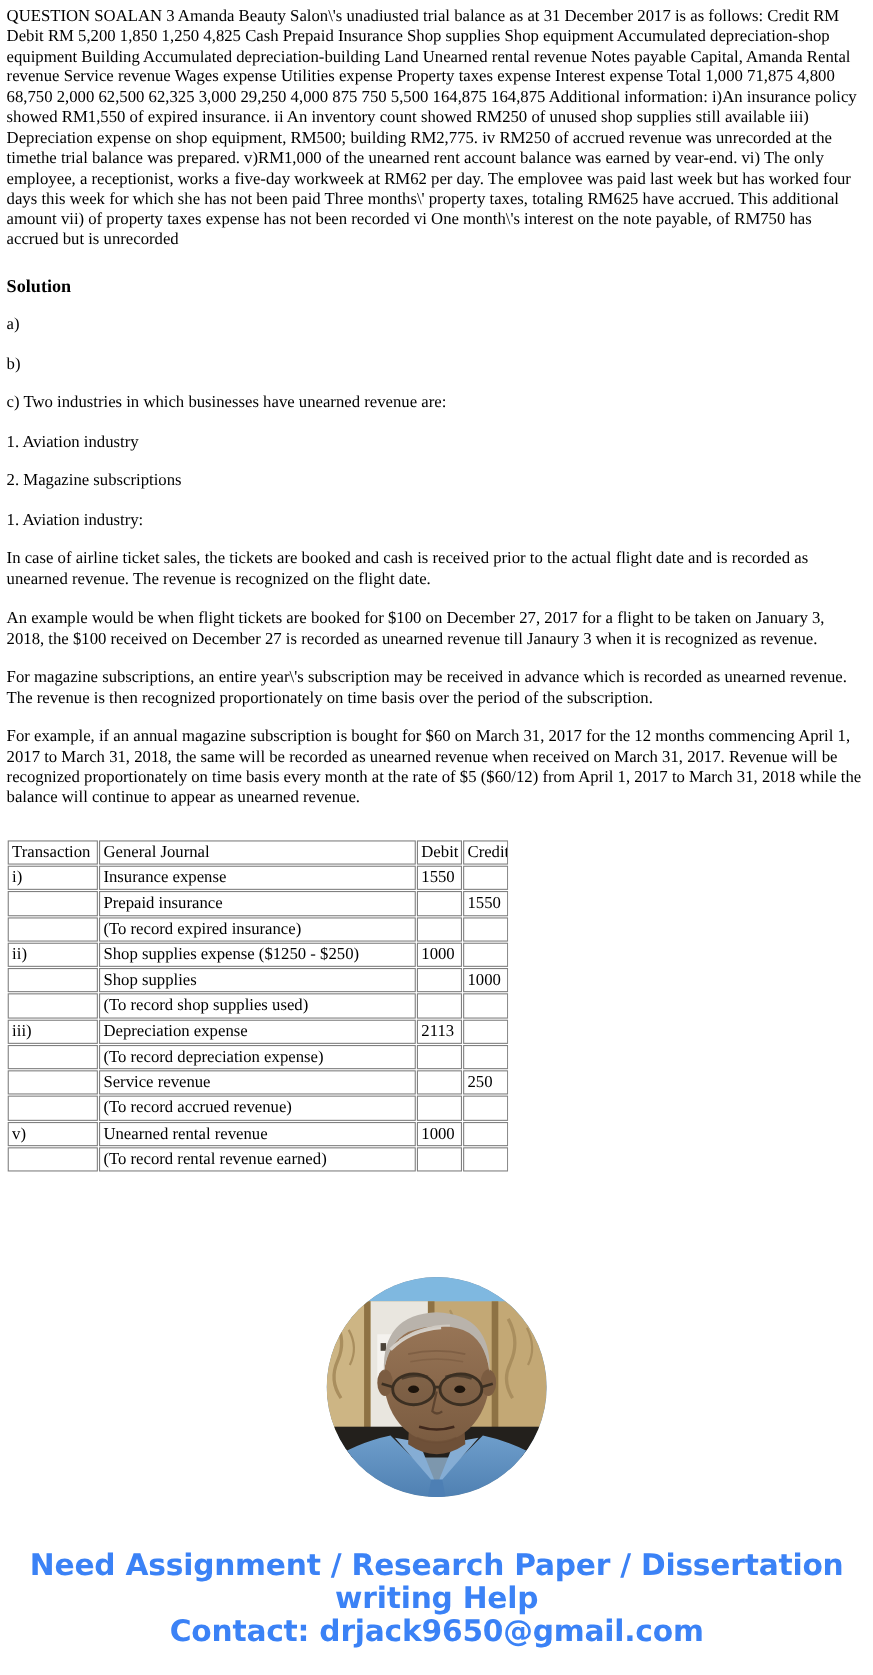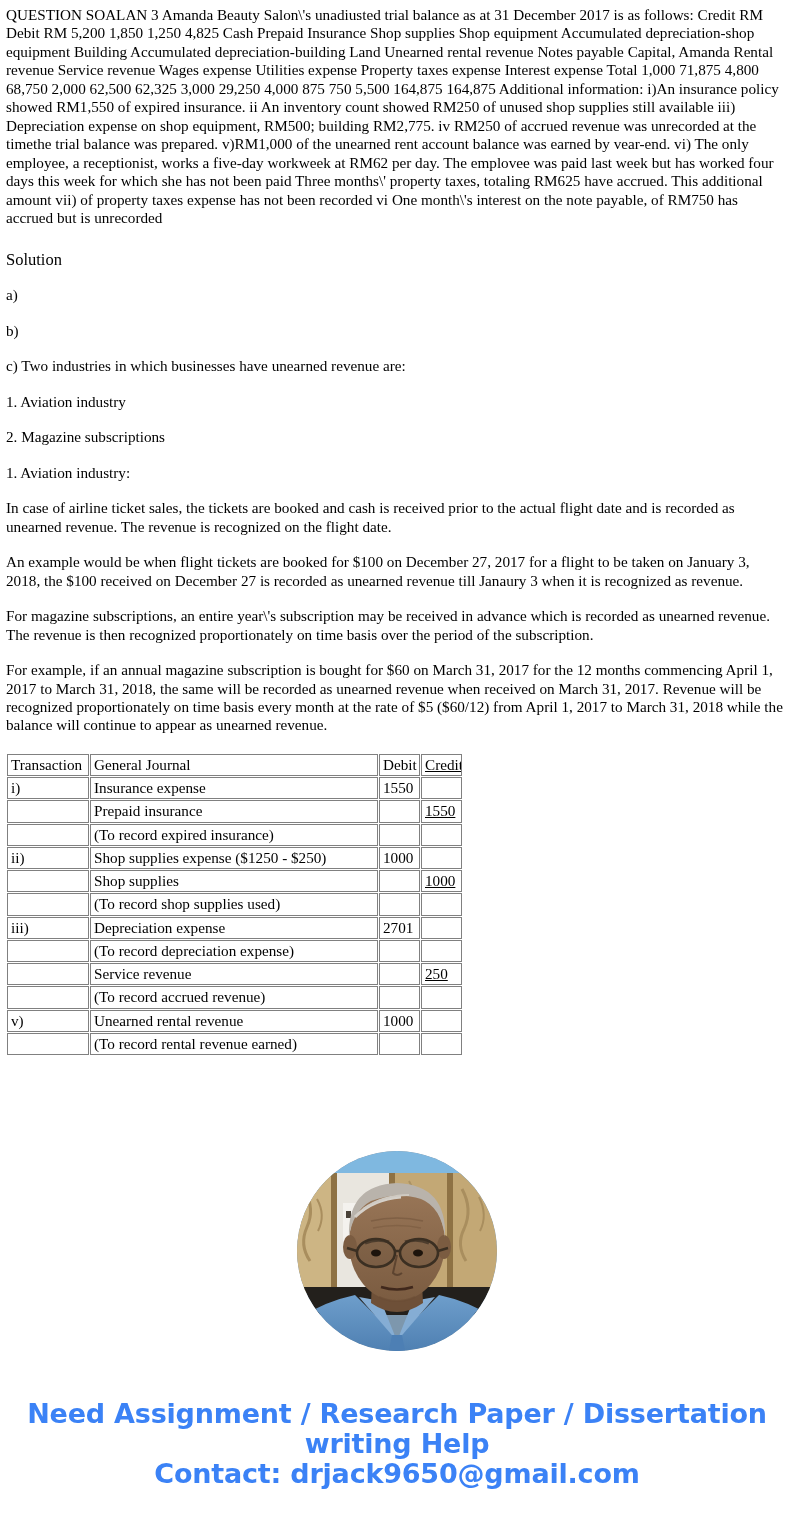--- a/index.html
+++ b/index.html
@@ -27,35 +27,35 @@
     font-size: 15.2px;
     line-height: 1.215;
     text-align: left;
     padding: 6px 8px 0 6px;
     margin: 0;
   }
 
   
   .solution-heading {
     font-size: 16.5px;
-    font-weight: normal;
+    font-weight: bold;
     margin: 22px 0 0 6px;
     line-height: 1.2;
   }
 
   
   .para {
     font-size: 15.2px;
     line-height: 1.215;
     margin: 17px 8px 0 6px;
   }
 
   
   .journal-wrap {
-    margin: 18px 0 0 6px;
+    margin: 28px 0 0 6px;
     width: 456px;
     height: 374px;          
     overflow: hidden;
   }
   table.journal {
     border-collapse: separate;
     border-spacing: 1px;
     font-size: 15.2px;
     line-height: 1.2;
     width: 456px;
@@ -69,21 +69,21 @@
     font-weight: normal;
     text-align: left;
     height: 19px;
     box-sizing: border-box;
     overflow: hidden;
     white-space: nowrap;
   }
   .col-trans { width: 82px; }
   .col-journal { width: 288px; }
   .col-debit { width: 41px; }
-  .col-credit { width: 41px; text-decoration: underline; }
+  .col-credit { width: 41px; }
 
   
   .avatar-row {
     margin-top: 24px;
     display: flex;
     justify-content: center;
     align-items: center;
   }
   .avatar {
     width: 200px;
@@ -182,21 +182,21 @@
           </tr>
           <tr>
             <td class="col-trans"></td>
             <td class="col-journal">(To record shop supplies used)</td>
             <td class="col-debit"></td>
             <td class="col-credit"></td>
           </tr>
           <tr>
             <td class="col-trans">iii)</td>
             <td class="col-journal">Depreciation expense</td>
-            <td class="col-debit">2701</td>
+            <td class="col-debit">2113</td>
             <td class="col-credit"></td>
           </tr>
           <tr>
             <td class="col-trans"></td>
             <td class="col-journal">(To record depreciation expense)</td>
             <td class="col-debit"></td>
             <td class="col-credit"></td>
           </tr>
           <tr>
             <td class="col-trans"></td>

